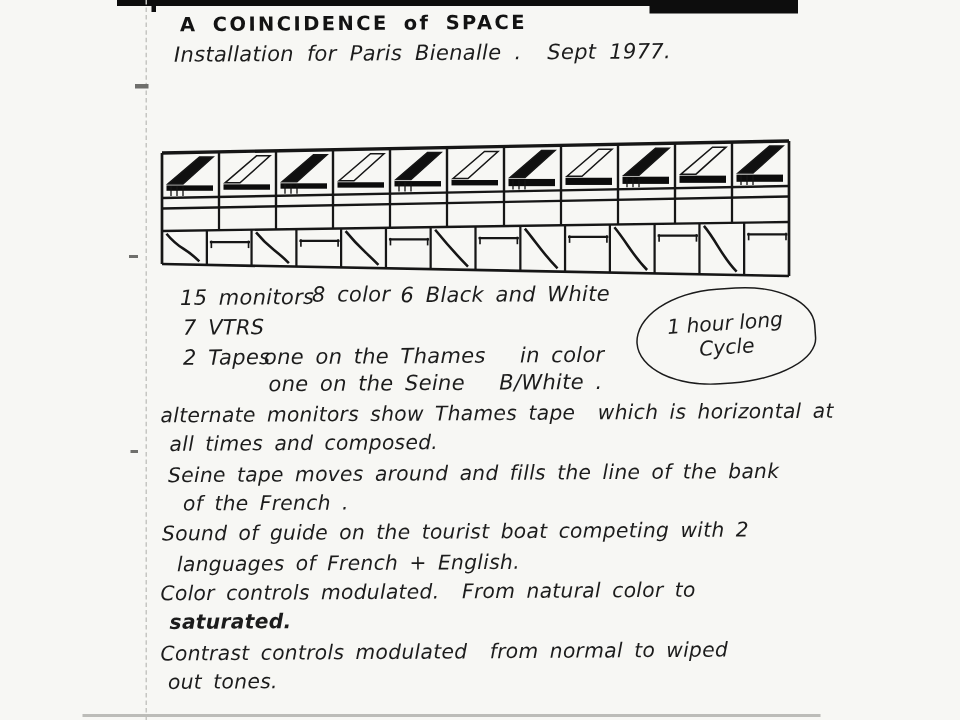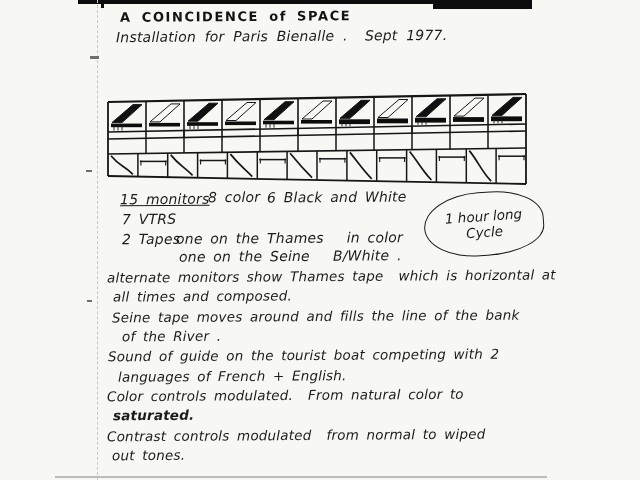--- a/index.html
+++ b/index.html
@@ -167,35 +167,35 @@
       <line x1="358.3" y1="68.1" x2="358.3" y2="73.1" stroke="#161616" stroke-width="1.1"></line>
       <line x1="360.3" y1="60.9" x2="360.3" y2="94.9" stroke="#161616" stroke-width="1.5"></line>
       <path d="M363.3,62.6 C372.3,73.6 375.3,83.1 385.1,93.1" fill="none" stroke="#161616" stroke-width="1.7"></path>
       <line x1="390.1" y1="60.4" x2="390.1" y2="95.4" stroke="#161616" stroke-width="1.5"></line>
       <line x1="392.1" y1="68.2" x2="419.0" y2="68.2" stroke="#161616" stroke-width="1.5"></line>
       <line x1="393.1" y1="67.2" x2="393.1" y2="72.2" stroke="#161616" stroke-width="1.1"></line>
       <line x1="418.0" y1="67.2" x2="418.0" y2="72.2" stroke="#161616" stroke-width="1.1"></line>
     </svg>
 </div>
 
-<div class="hw spec" style="left:120px;top:191px;text-decoration:underline;">15 monitors</div>
+<div class="hw spec" style="left:120px;top:191px;">15 monitors</div>
 <div class="hw spec" style="left:208px;top:189px;">8 color</div>
 <div class="hw spec" style="left:267px;top:189px;">6 Black and White</div>
 <div class="hw spec" style="left:122px;top:211px;">7 VTRS</div>
 <div class="hw spec" style="left:122px;top:231px;">2 Tapes</div>
 <div class="hw spec" style="left:176px;top:230px;">one on the Thames   in color</div>
 <div class="hw spec" style="left:179px;top:248px;">one on the Seine   B/White .</div>
 
 <div class="cycle-oval">
   <div class="hwline">1 hour long</div>
   <div class="hwline">Cycle</div>
 </div>
 
 <div class="hw" style="left:107px;top:268px;">alternate monitors show Thames tape  which is horizontal at</div>
 <div class="hw" style="left:113px;top:288px;">all times and composed.</div>
 <div class="hw" style="left:112px;top:308px;">Seine tape moves around and fills the line of the bank</div>
-<div class="hw" style="left:122px;top:328px;">of the River .</div>
+<div class="hw" style="left:122px;top:328px;">of the French .</div>
 <div class="hw" style="left:108px;top:347px;">Sound of guide on the tourist boat competing with 2</div>
 <div class="hw" style="left:118px;top:368px;">languages of French + English.</div>
 <div class="hw" style="left:107px;top:387px;">Color controls modulated.  From natural color to</div>
 <div class="hw" style="left:113px;top:407px;font-weight:bold;">saturated.</div>
 <div class="hw" style="left:107px;top:427px;">Contrast controls modulated  from normal to wiped</div>
 <div class="hw" style="left:112px;top:447px;">out tones.</div>
 
 </body></html>

